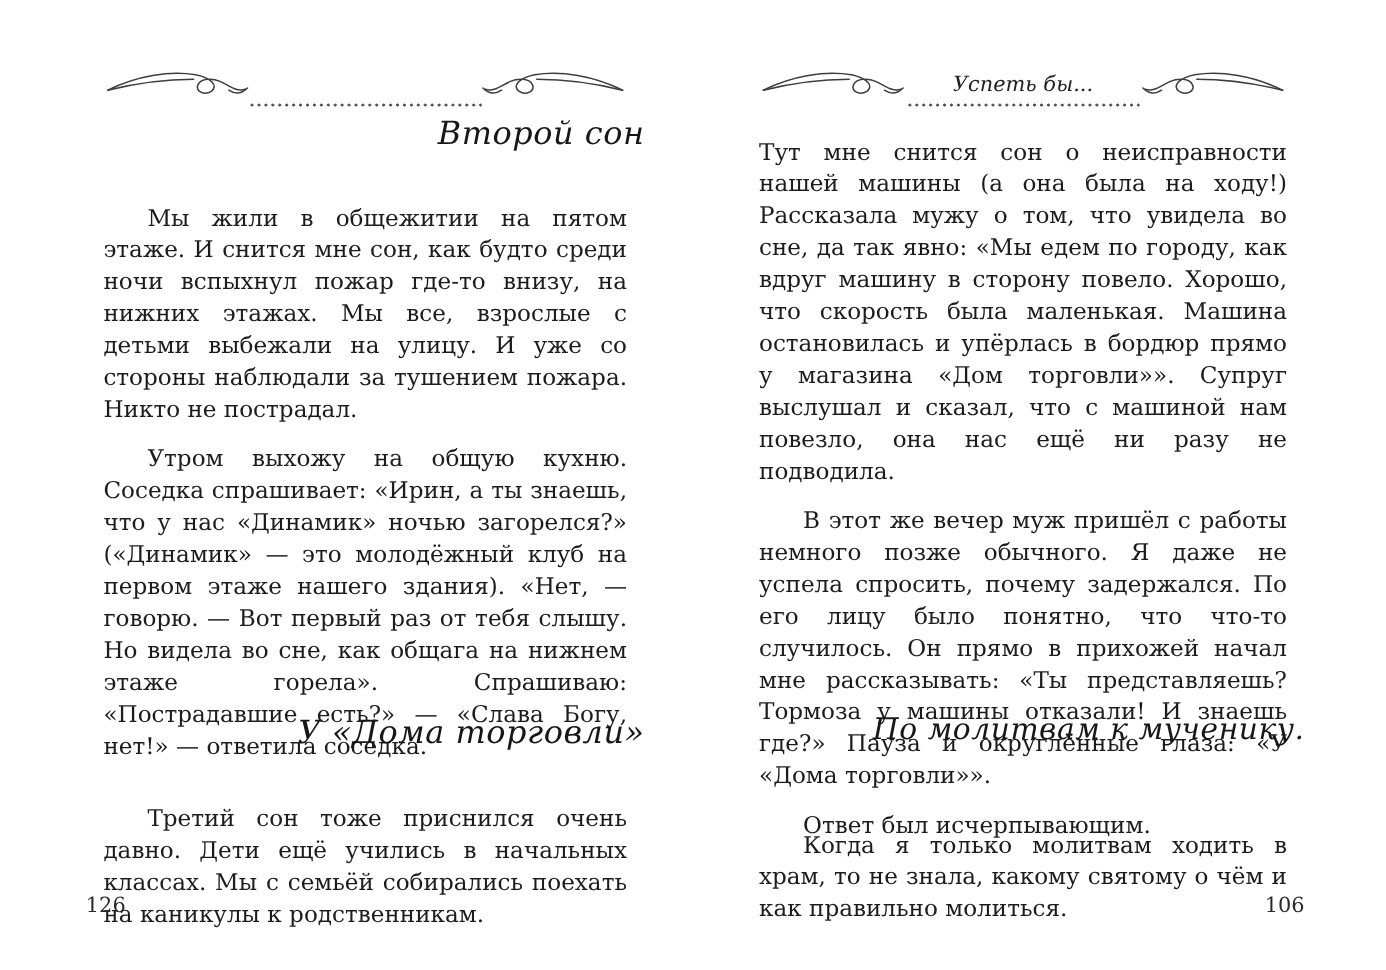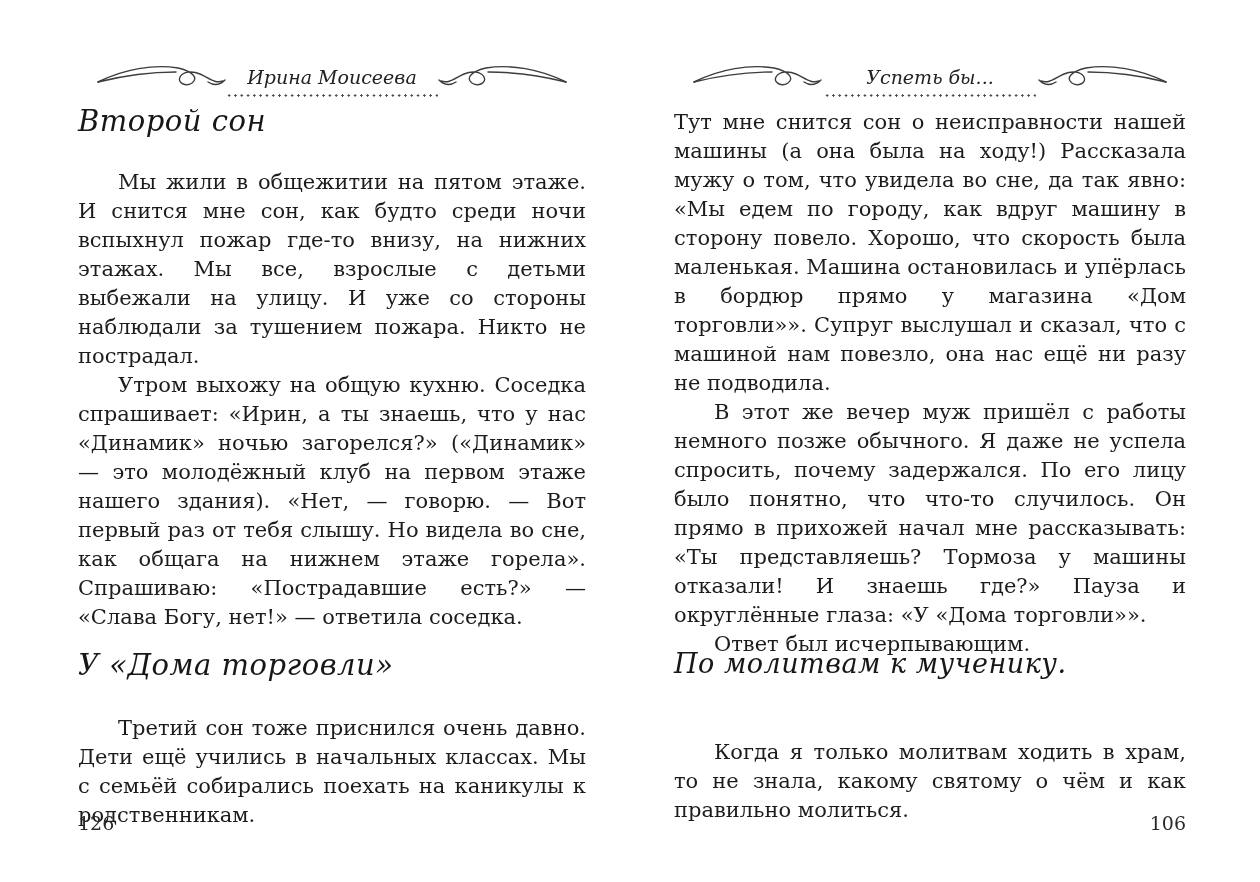--- a/index.html
+++ b/index.html
@@ -60,38 +60,38 @@
     height: 3px;
     background-image: radial-gradient(circle, #4a4a4a 1.1px, rgba(0,0,0,0) 1.3px);
     background-size: 6.3px 3px;
     background-repeat: repeat-x;
   }
 
   .chapter-title {
     position: absolute;
     left: 0;
     width: 100%;
-    text-align: left;
+    text-align: right;
     font-style: italic;
     font-size: 29px;
     color: #171717;
     letter-spacing: 0.5px;
   }
   .body-block {
     position: absolute;
     left: 0;
     width: 100%;
     font-size: 21px;
     line-height: 29px;
     text-align: justify;
     hyphens: auto;
     -webkit-hyphens: auto;
   }
   .body-block p {
-    margin: 0;
+    margin: 16px;
     text-indent: 40px;
   }
   .body-block p.no-indent { text-indent: 0; }
 
   .two-line-title { line-height: 35px; font-size: 27px; }
 
   .pagenum {
     position: absolute;
     top: 812px;
     font-size: 19px;
@@ -115,21 +115,20 @@
   <div class="col col-left">
 
     <div class="pagehead">
       <span class="flourish left">
         <svg class="swash" viewBox="0 0 132 32" width="132" height="32">
           <path d="M2 20 C28 7, 58 2, 82 6 C96 9, 103 16, 96 21 C90 25, 81 21, 84 15 C87 9, 97 9, 104 12 C113 16, 119 22, 127 19"></path>
           <path d="M2 20 C30 13, 56 10, 80 10"></path>
           <path d="M112 20 C118 24, 124 23, 129 18"></path>
         </svg>
       </span>
-      <span class="runhead">Ирина Моисеева</span>
       <span class="flourish right">
         <svg class="swash" viewBox="0 0 132 32" width="132" height="32">
           <path d="M2 20 C28 7, 58 2, 82 6 C96 9, 103 16, 96 21 C90 25, 81 21, 84 15 C87 9, 97 9, 104 12 C113 16, 119 22, 127 19"></path>
           <path d="M2 20 C30 13, 56 10, 80 10"></path>
           <path d="M112 20 C118 24, 124 23, 129 18"></path>
         </svg>
       </span>
       <span class="dotline"></span>
     </div>
 

